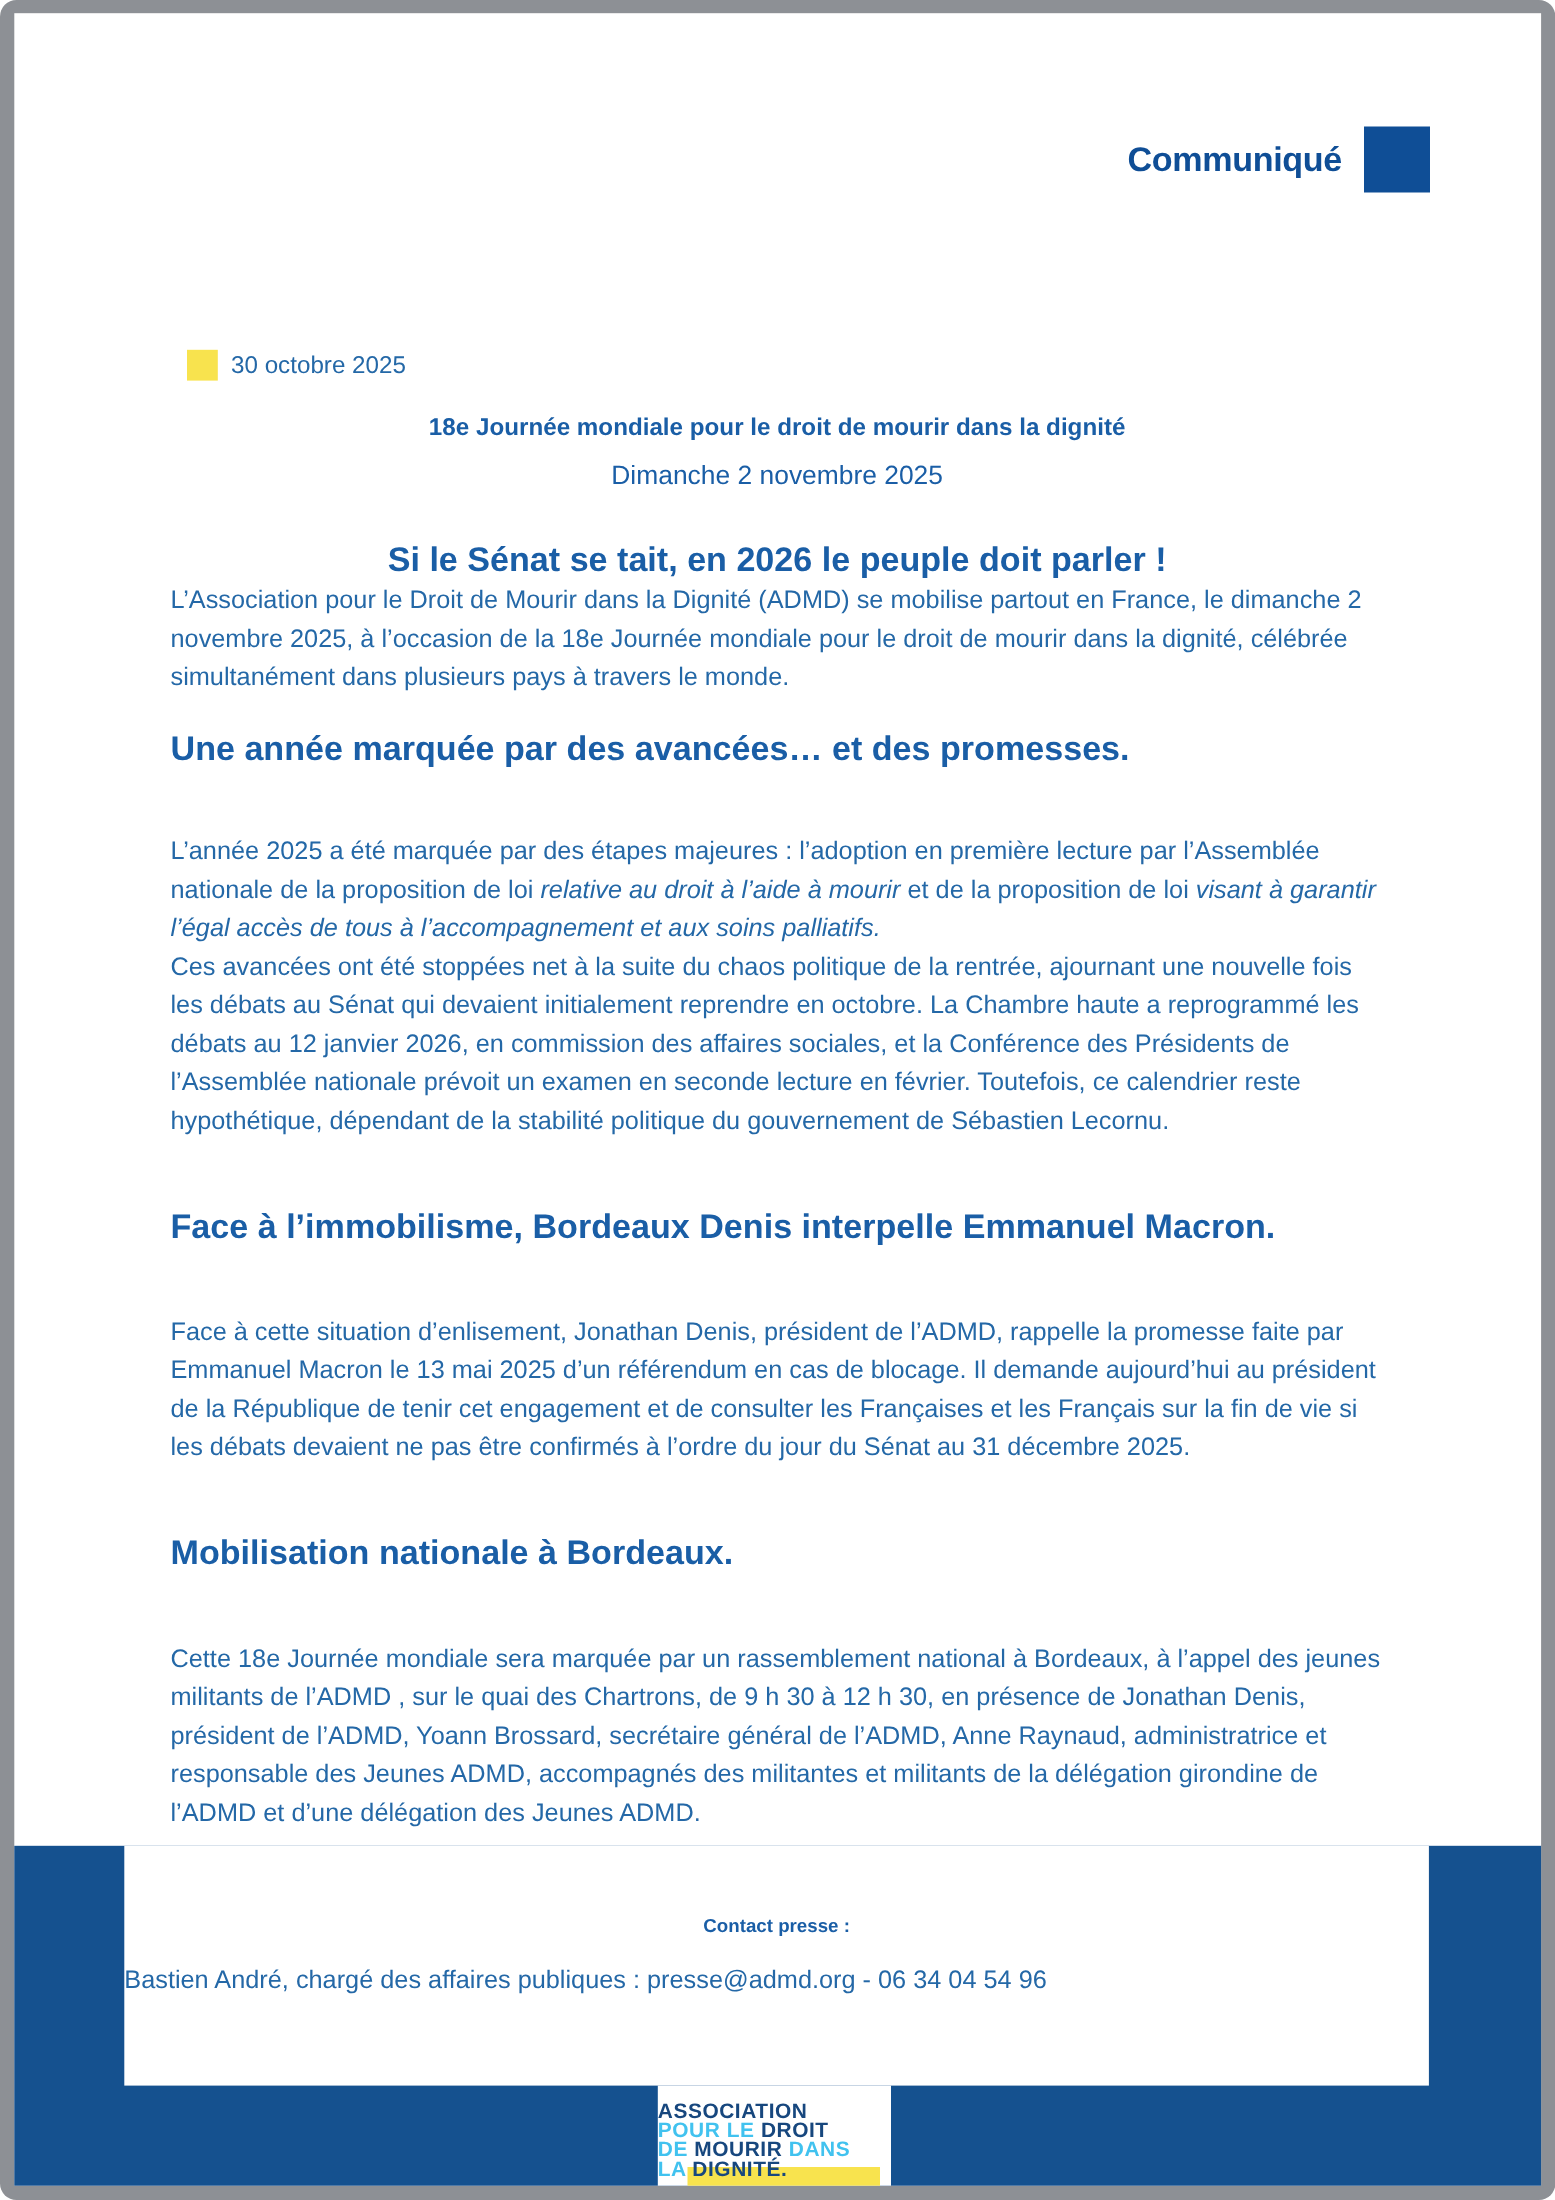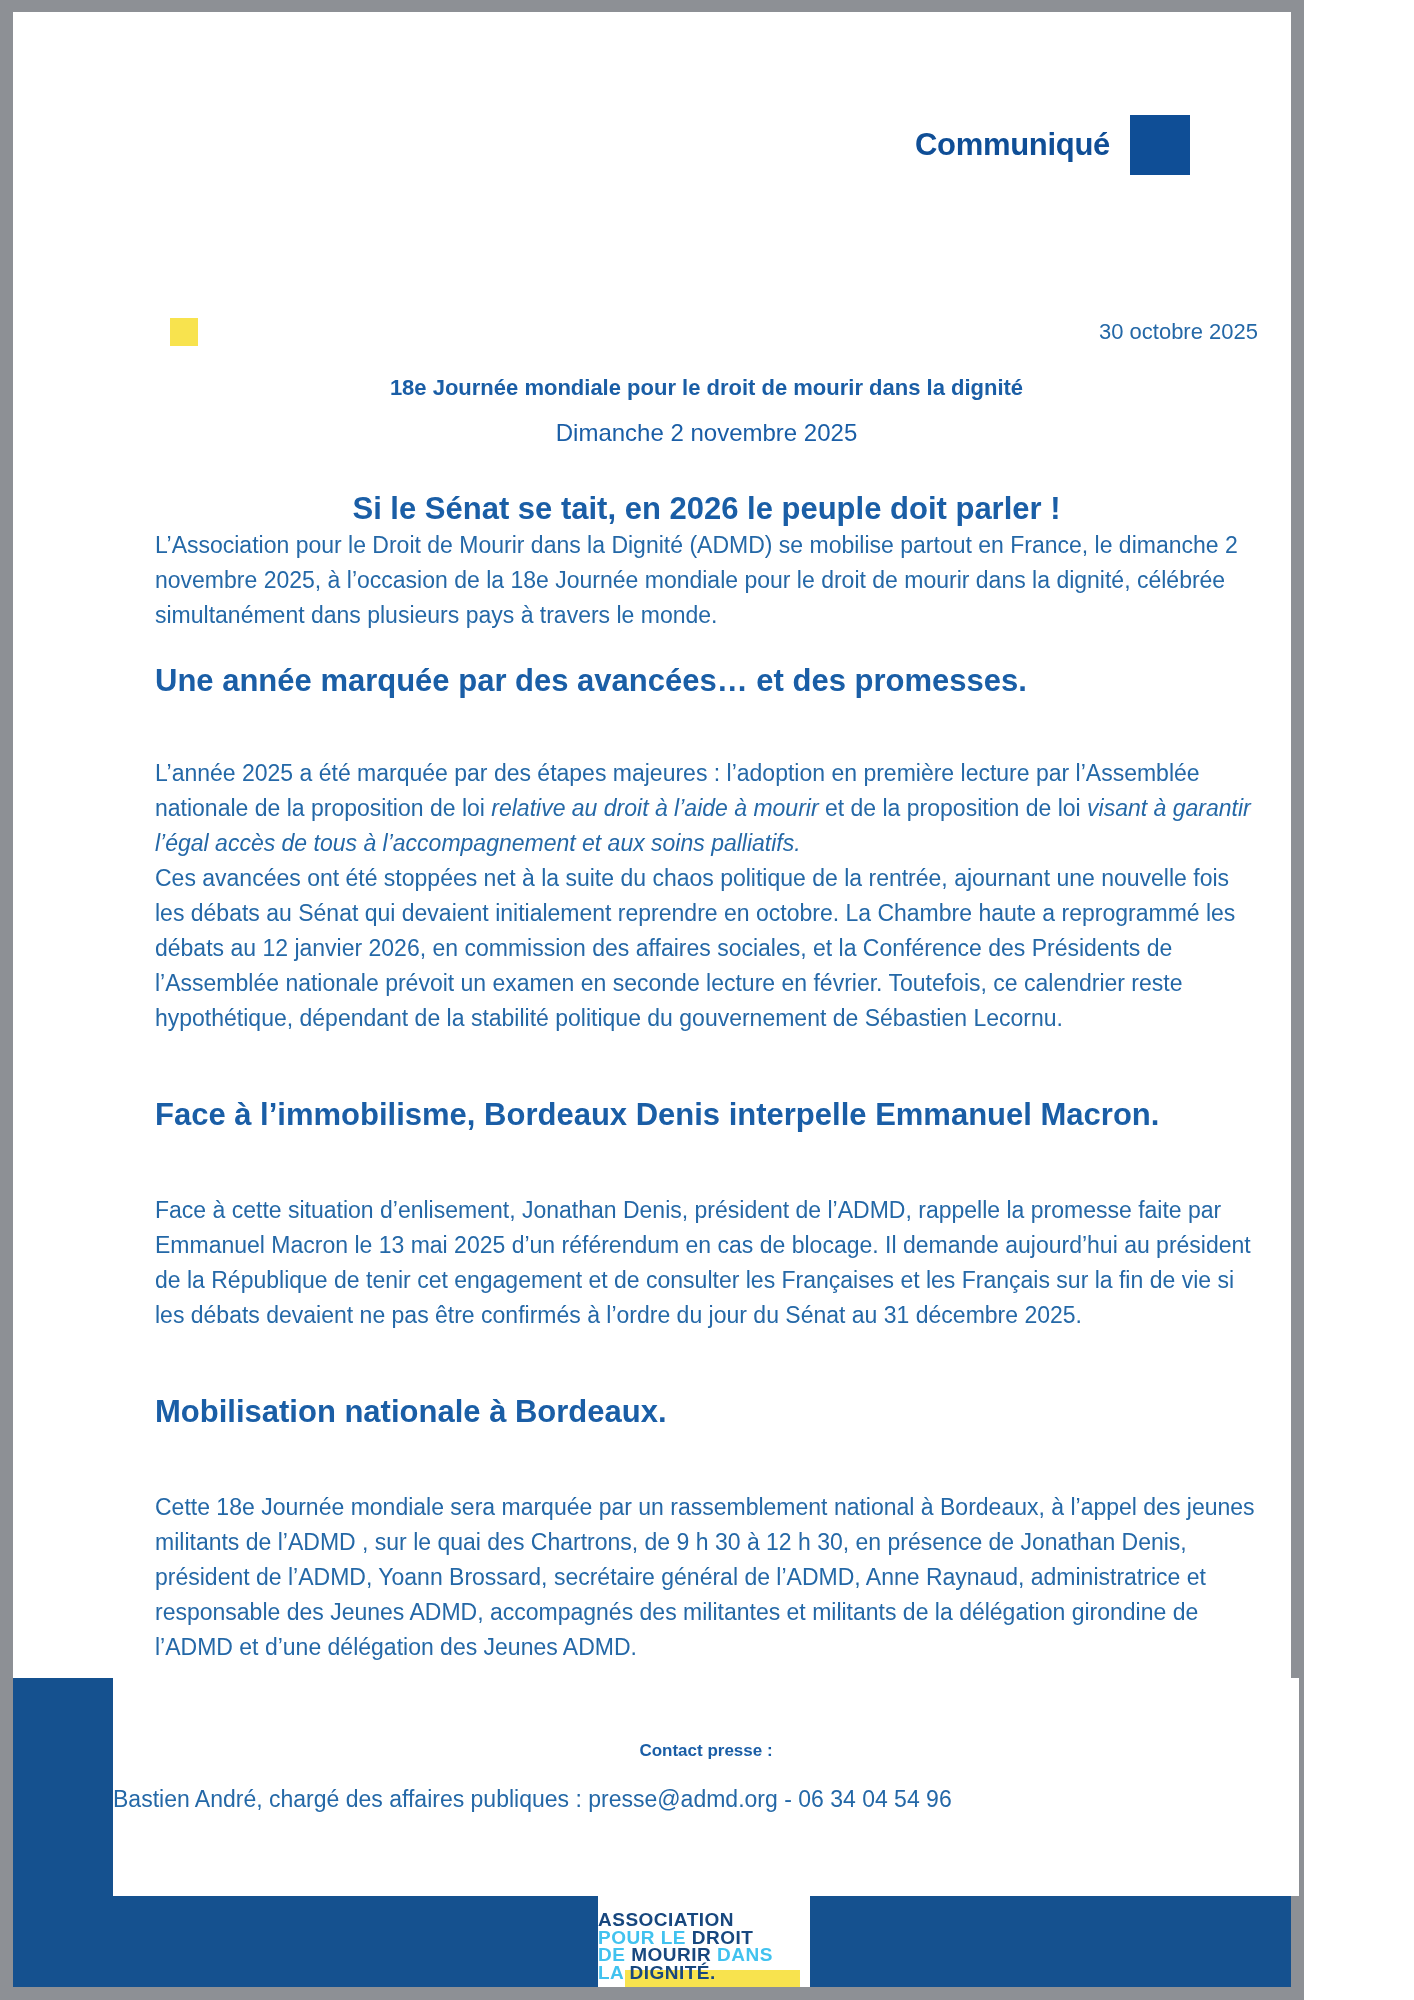--- a/index.html
+++ b/index.html
@@ -13,23 +13,24 @@
     --yellow:#F8E34E;
   }
   html,body{margin:0;padding:0;}
   body{
     width:1414px;height:2000px;
     background:#fff;
     font-family:"Liberation Sans","DejaVu Sans",sans-serif;
   }
   .frame{
     position:relative;
-    width:1304px;height:2000px;
+    width:1414px;height:2000px;
     background:var(--frame-gray);
     overflow:hidden;
+    border-radius:15px;
   }
   .page{
     position:absolute;
     left:13px;top:12px;right:13px;bottom:13px;
     background:#fff;
   }
   
   .header-row{
     position:absolute;
     top:103px;right:101px;
@@ -49,21 +50,20 @@
   
   .main-col{
     position:absolute;
     left:142px;top:306px;
     width:1103px;
   }
   .date-row{
     display:flex;align-items:center;
     padding-left:15px;height:28px;
     margin-bottom:24px;
-    justify-content:space-between;
   }
   .yellow-square{
     width:28px;height:28px;
     background:var(--yellow);
     display:inline-block;
     flex:0 0 auto;
   }
   .date-text{
     color:var(--text-blue);
     font-size:22px;

